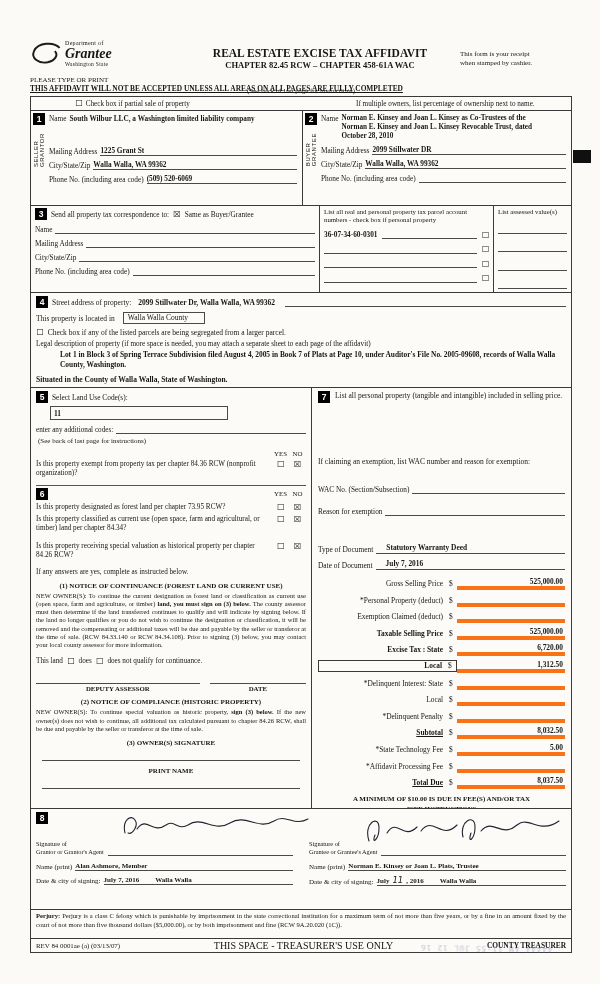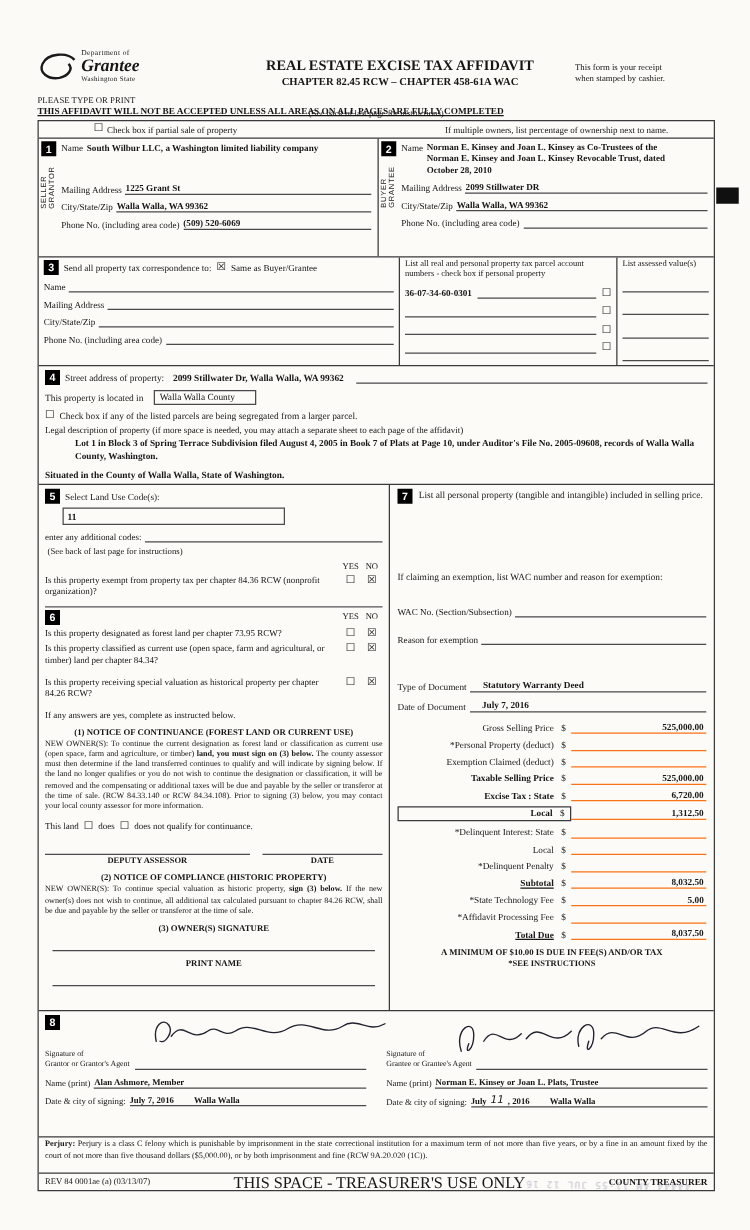--- a/index.html
+++ b/index.html
@@ -113,21 +113,21 @@
   .pp-note{flex:1;line-height:1.3;}
   .g54{height:54px;} .g18{height:18px;} .g12{height:12px;} .g22{height:22px;}
   .exemption-note{font-size:7.5px;}
   .s7row{display:flex;align-items:flex-end;font-size:7.3px;}
   .doc-row{margin-top:5px;font-size:7.4px;}
   .fillc{flex:1;border-bottom:1px solid #4a4a4a;padding-left:10px;min-height:10px;}
   .money{margin-top:7px;}
   .mrow{display:flex;align-items:center;margin-bottom:3.6px;font-size:7.4px;}
   .mlabel{flex:1;text-align:right;}
   .mdollar{width:8px;margin-left:6px;flex:none;}
-  .mval{width:106px;border-bottom:1px solid #f97316;text-align:right;font-weight:bold;
+  .mval{width:106px;border-bottom:4px solid #f97316;text-align:right;font-weight:bold;
         padding-right:2px;min-height:9px;flex:none;}
   .ulab{text-decoration:underline;}
   .mboxwrap{flex:1;display:flex;align-items:flex-end;border:1px solid #3a3a3a;padding:0 0 1px 2px;}
   .minnote{font-size:7px;font-weight:bold;text-align:center;margin-top:6px;}
   .minnote2{font-size:6.8px;font-weight:bold;text-align:center;margin-top:2px;}
 
   
   .band-sign{height:94px;position:relative;padding:3px 5px;}
   .cert-row{display:flex;gap:6px;align-items:center;}
   .certify{flex:1;text-align:center;font-weight:bold;font-size:7.6px;padding-right:20px;}
@@ -141,21 +141,21 @@
   .sigrow{display:flex;align-items:flex-end;height:23px;}
   .siglabel{font-size:6.3px;line-height:1.25;margin-right:4px;flex:none;}
   .srow{display:flex;align-items:flex-end;margin-top:4.5px;}
   .cityspace{margin-left:16px;}
   .hand{font-family:"DejaVu Sans",sans-serif;font-style:italic;font-size:8.5px;margin:0 3px;}
 
   
   .band-perjury{height:24px;padding:2px 5px;font-size:6.6px;line-height:1.35;text-align:justify;}
   .band-footer{height:13px;display:flex;align-items:center;justify-content:space-between;
                padding:0 5px;font-size:6.9px;}
-  .footer-center{font-size:13px;}
+  .footer-center{font-size:10px;}
   .footer-right{font-weight:bold;font-size:7.4px;}
 
   .artifact{position:absolute;right:9px;top:150px;width:18px;height:13px;background:#101010;}
   .stamp{position:absolute;left:420px;top:944px;transform:rotate(181deg);
          font-family:"DejaVu Sans Mono",monospace;font-size:7.5px;color:#8b90a8;
          opacity:.55;filter:blur(.3px);letter-spacing:1px;white-space:nowrap;}
 </style>
 </head>
 <body>
 

